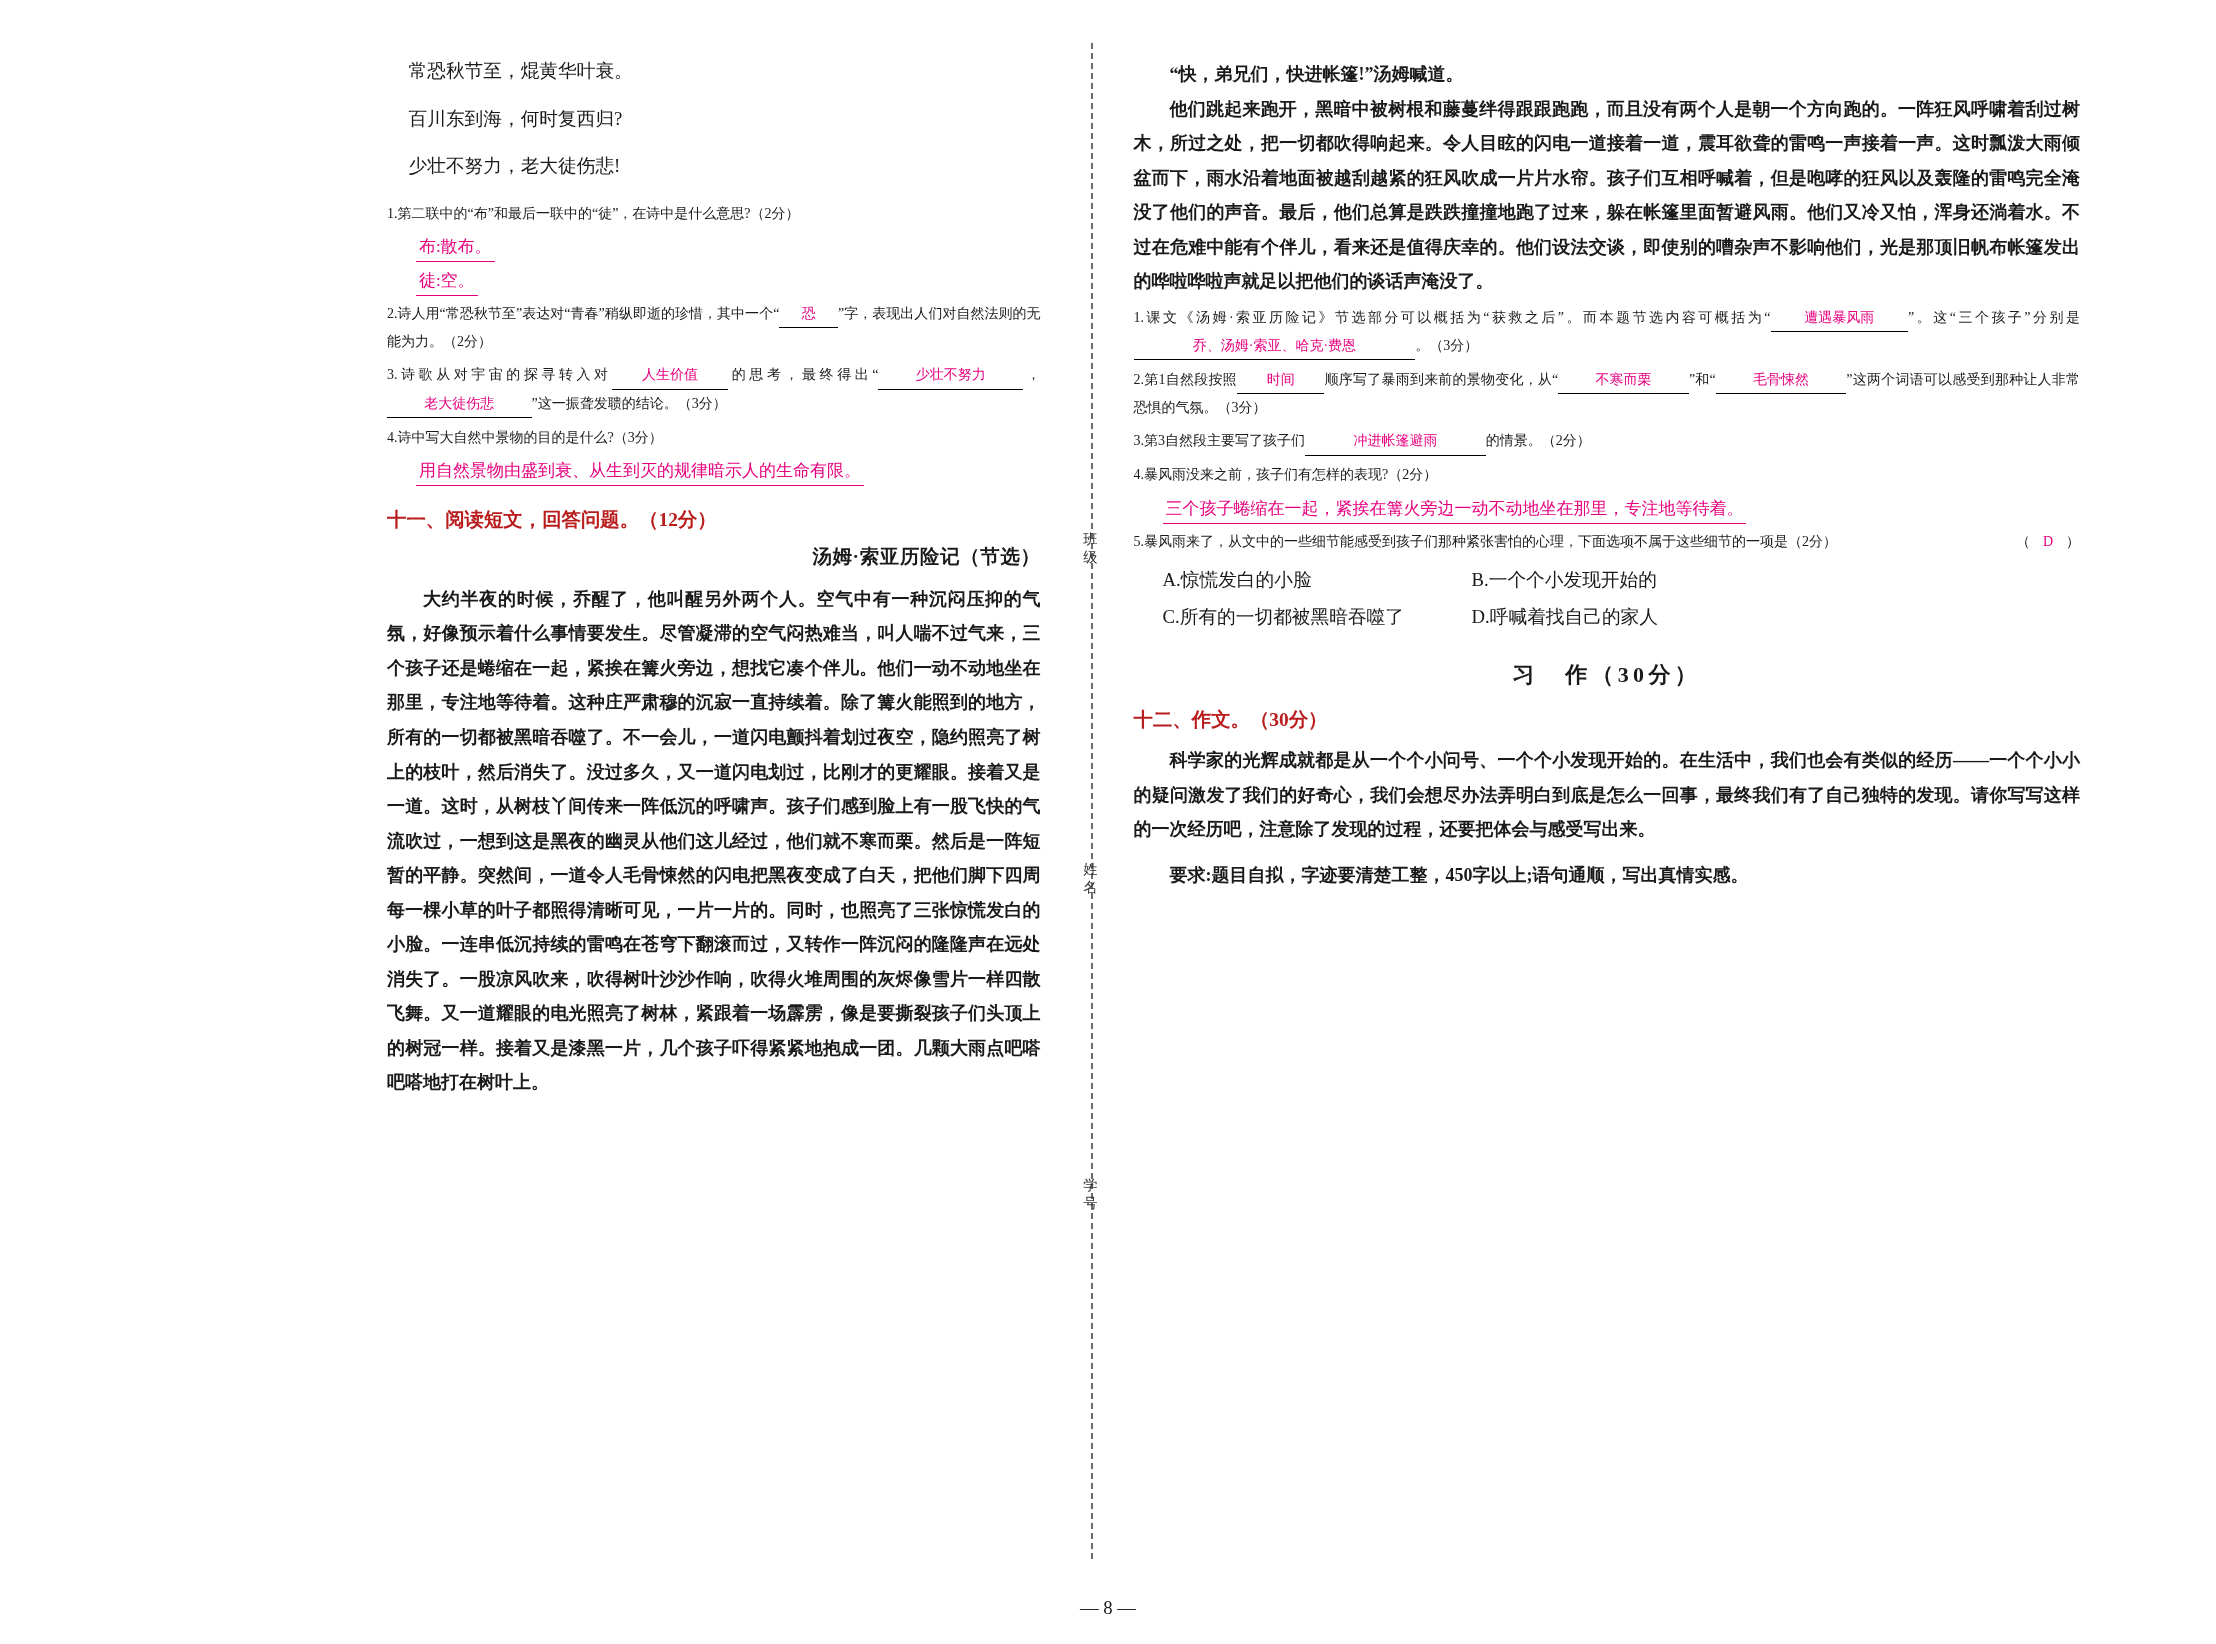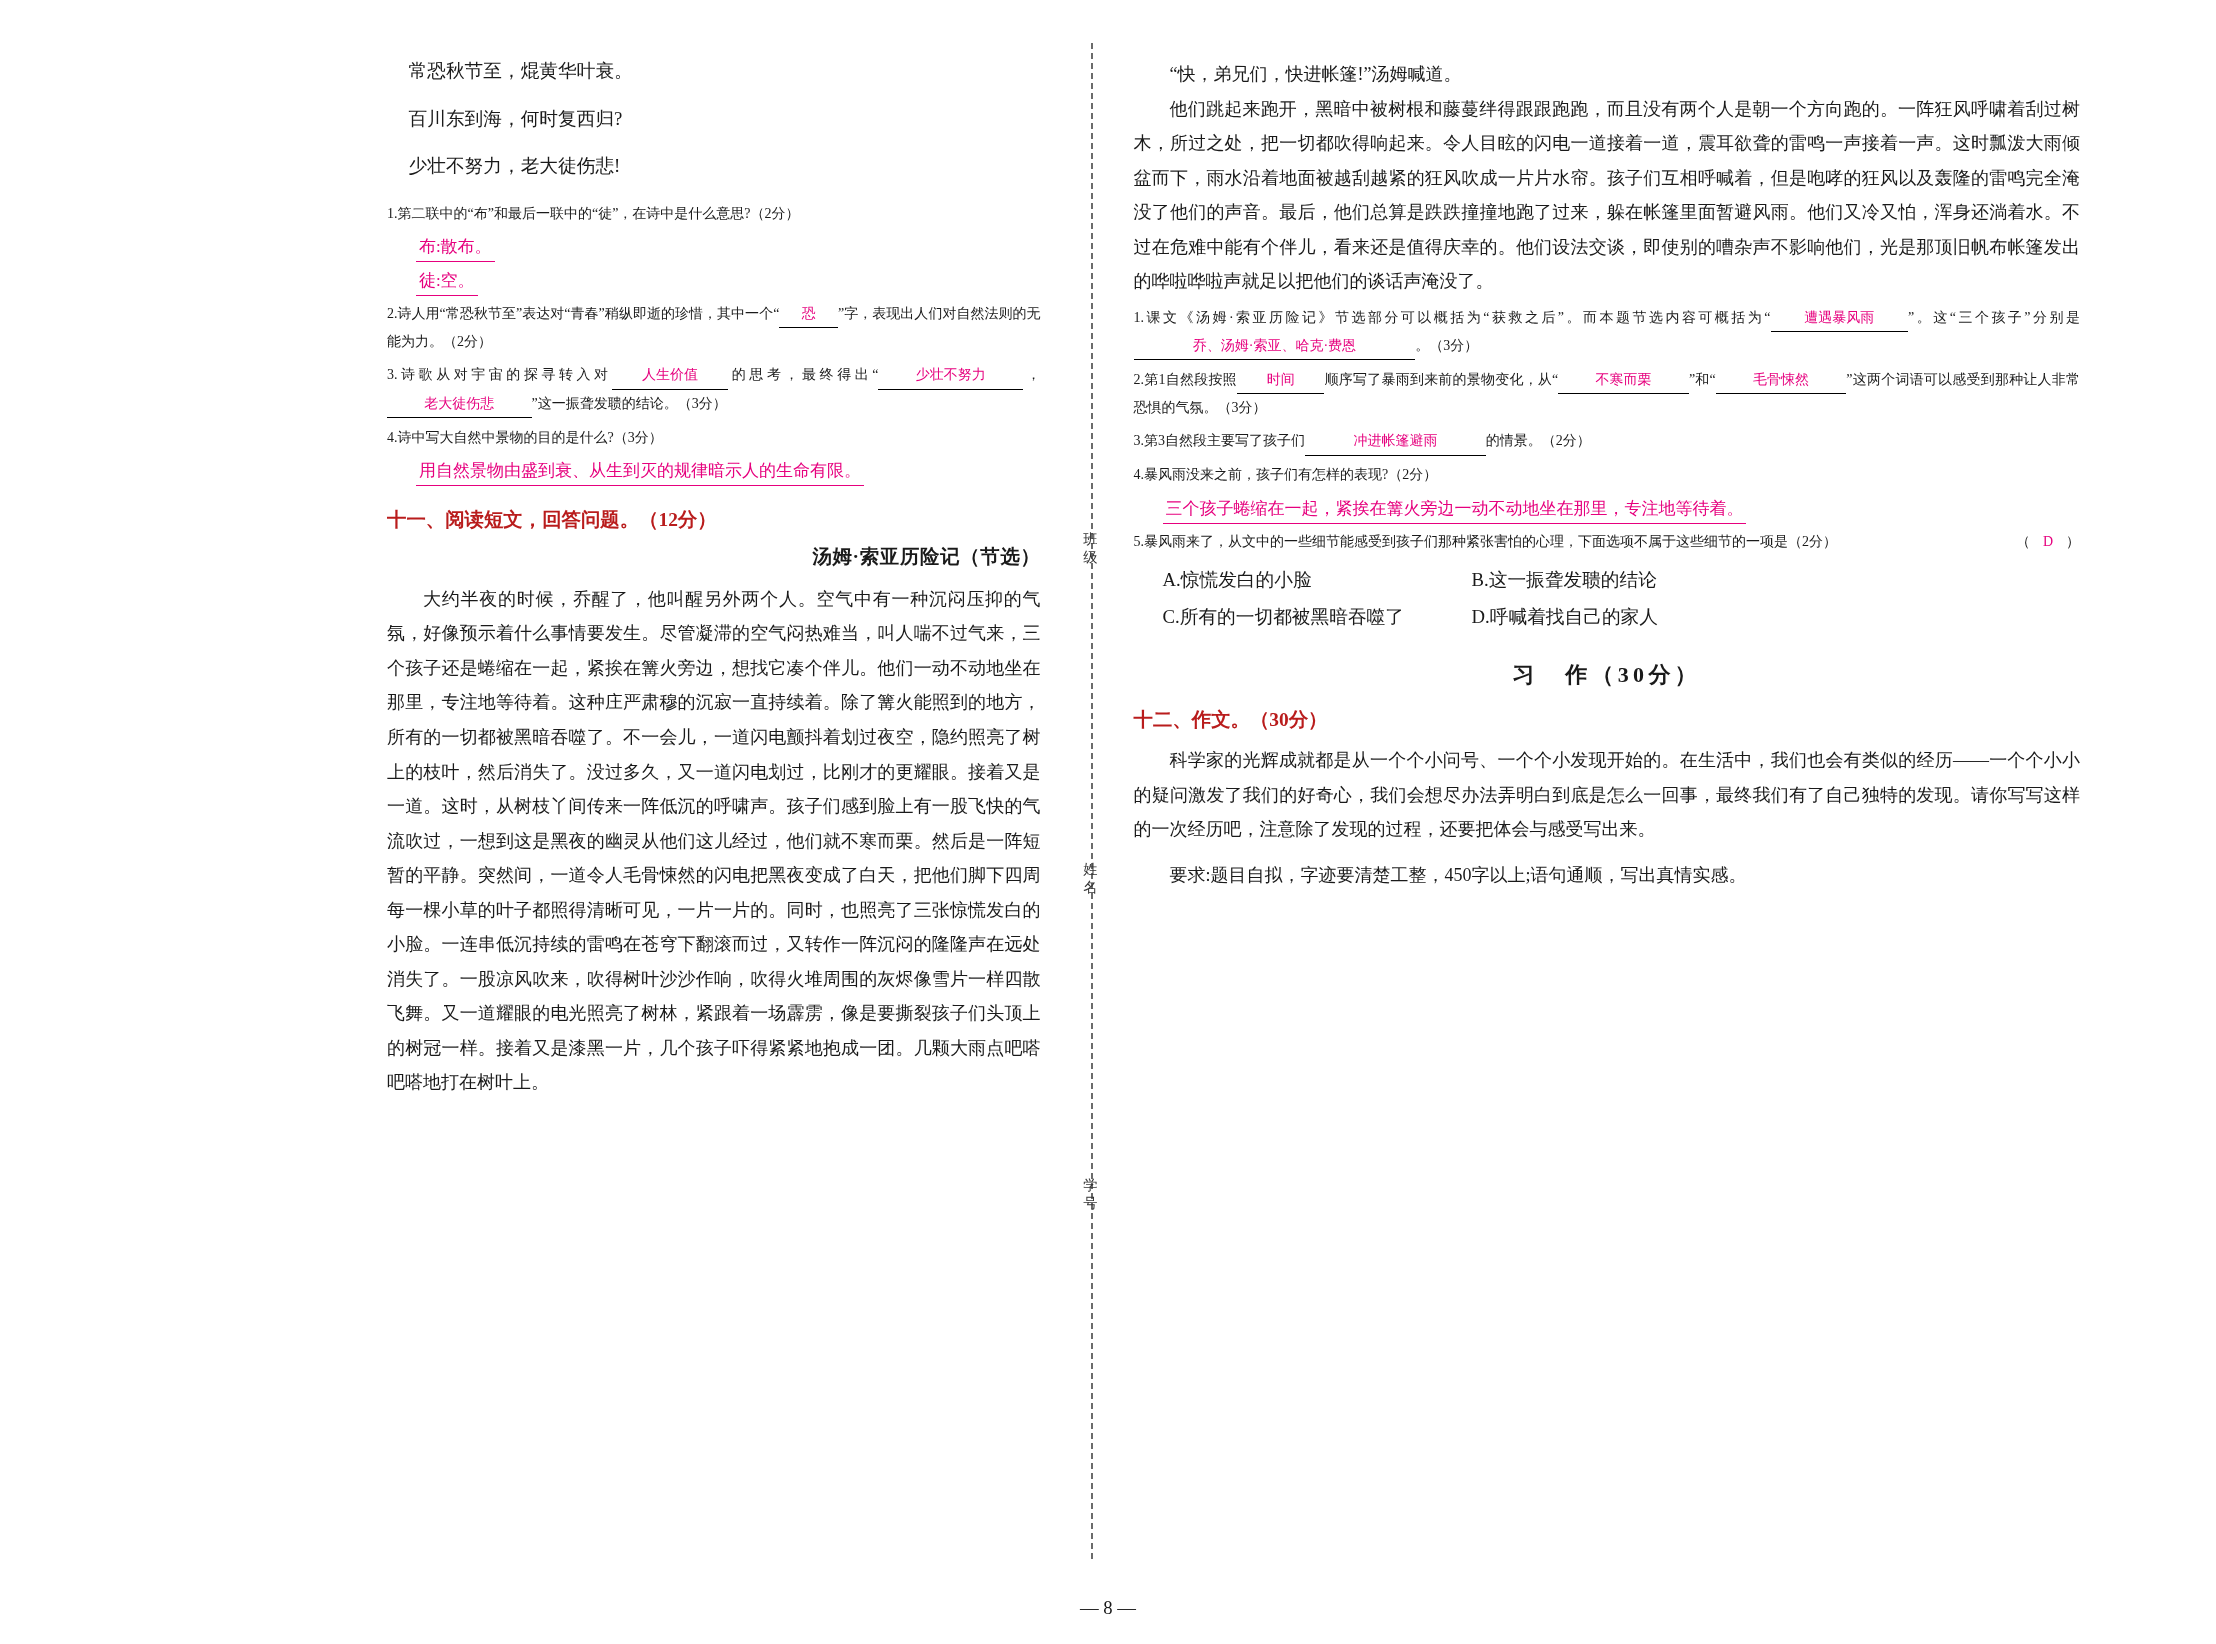--- a/index.html
+++ b/index.html
@@ -94,20 +94,21 @@
     font-weight:bold;
     letter-spacing:0.7px;
     margin:7.2px 0 11.5px 0;
   }
   .body-text{
     font-size:18px;
     line-height:1.92;
     text-align:justify;
     text-indent:2em;
     margin-bottom:0;
+    font-weight:bold;
   }
   .big-heading{
     text-align:center;
     font-size:22px;
     font-weight:bold;
     letter-spacing:4.3px;
     margin:24.4px 0 13px 0;
   }
   .opts{
     display:flex;
@@ -196,21 +197,21 @@
 
     <p class="q">
       <span>5.暴风雨来了，从文中的一些细节能感受到孩子们那种紧张害怕的心理，下面选项不属于这些细节的一项是（2分）</span>
       <span class="right-mark">
         <span>（</span><span class="ans" style="padding:0 13px">D</span><span>）</span>
       </span>
     </p>
 
     <div class="opts">
       <div class="o">A.惊慌发白的小脸</div>
-      <div class="o">B.这一振聋发聩的结论</div>
+      <div class="o">B.一个个小发现开始的</div>
     </div>
     <div class="opts">
       <div class="o">C.所有的一切都被黑暗吞噬了</div>
       <div class="o">D.呼喊着找自己的家人</div>
     </div>
 
     <p class="big-heading">习　作（30分）</p>
 
     <p class="section-title">十二、作文。（30分）</p>
 

